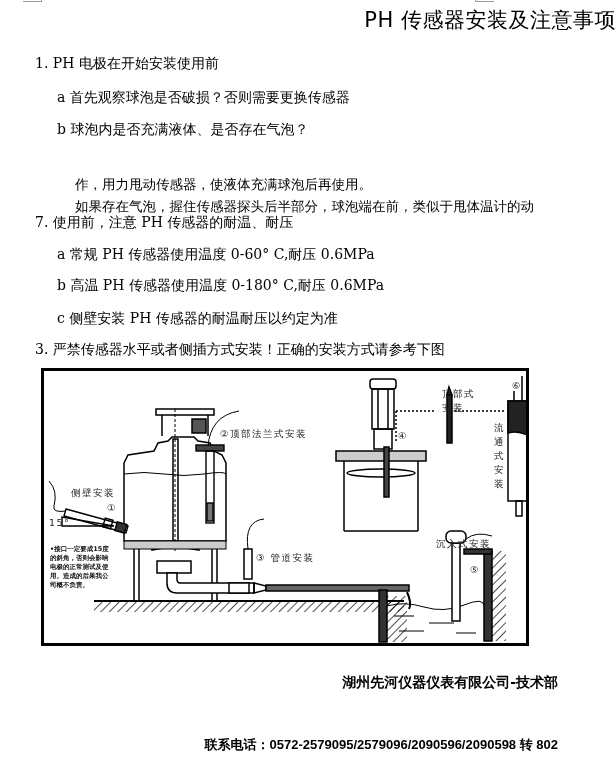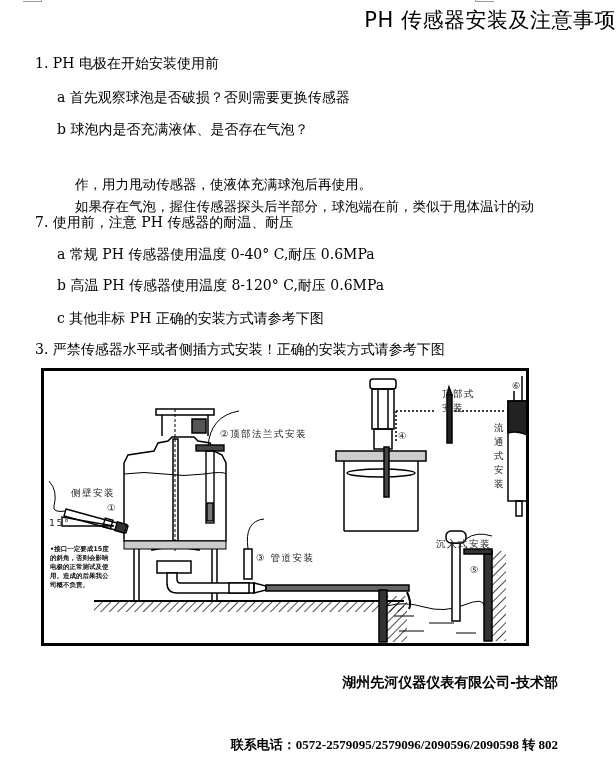--- a/index.html
+++ b/index.html
@@ -13,41 +13,41 @@
   .h { position:absolute; left:35px; font-size:14px; font-weight:normal; }
   .p { position:absolute; left:57px; font-size:14px; }
   .p2 { position:absolute; left:75px; font-size:13.5px; }
   .frame { position:absolute; left:41px; top:368px; width:482px; height:272px;
            border:3px solid #000; background:#fff; }
   .frame svg { position:absolute; left:0; top:0; }
   .lbl { font-family:"DejaVu Sans", sans-serif; font-size:9.5px; fill:#222; letter-spacing:1.5px; }
   .note { font-family:"DejaVu Sans", sans-serif; font-size:6.5px; fill:#111; font-weight:bold; }
   .footer1 { position:absolute; top:674px; right:58px; font-family:"DejaVu Sans", sans-serif;
              font-size:14px; font-weight:bold; }
-  .footer2 { position:absolute; top:736px; right:58px; font-family:Liberation Serif, serif;
+  .footer2 { position:absolute; top:736px; right:58px; font-family:Liberation Sans, sans-serif;
              font-size:13px; font-weight:bold; }
 </style>
 </head>
 <body>
 
 <div class="corner l"></div>
 <div class="corner r"></div>
 
 <div class="title">PH 传感器安装及注意事项</div>
 
 <div class="h" style="top:55px;">1. PH 电极在开始安装使用前</div>
 <div class="p" style="top:89px;">a 首先观察球泡是否破损？否则需要更换传感器</div>
 <div class="p" style="top:121px;">b 球泡内是否充满液体、是否存在气泡？</div>
 <div class="p2" style="top:162px;margin-top:36px;">如果存在气泡，握住传感器探头后半部分，球泡端在前，类似于甩体温计的动</div>
 <div class="p2" style="top:176px;">作，用力甩动传感器，使液体充满球泡后再使用。</div>
 
 <div class="h" style="top:214px;">7. 使用前，注意 PH 传感器的耐温、耐压</div>
-<div class="p" style="top:246px;">a 常规 PH 传感器使用温度 0-40° C,耐压 0.6MPa</div>
-<div class="p" style="top:277px;">b 高温 PH 传感器使用温度 8-120° C,耐压 0.6MPa</div>
-<div class="p" style="top:310px;">c 其他非标 PH 正确的安装方式请参考下图</div>
+<div class="p" style="top:246px;">a 常规 PH 传感器使用温度 0-60° C,耐压 0.6MPa</div>
+<div class="p" style="top:277px;">b 高温 PH 传感器使用温度 0-180° C,耐压 0.6MPa</div>
+<div class="p" style="top:310px;">c 侧壁安装 PH 传感器的耐温耐压以约定为准</div>
 
 <div class="h" style="top:341px;">3. 严禁传感器水平或者侧插方式安装！正确的安装方式请参考下图</div>
 
 <div class="frame">
   <svg width="482" height="272" viewBox="0 0 482 272">
     <defs>
       <pattern id="hatch" width="6" height="6" patternUnits="userSpaceOnUse" patternTransform="rotate(45)">
         <line x1="0" y1="0" x2="0" y2="6" stroke="#000" stroke-width="1.4"></line>
       </pattern>
     </defs>

